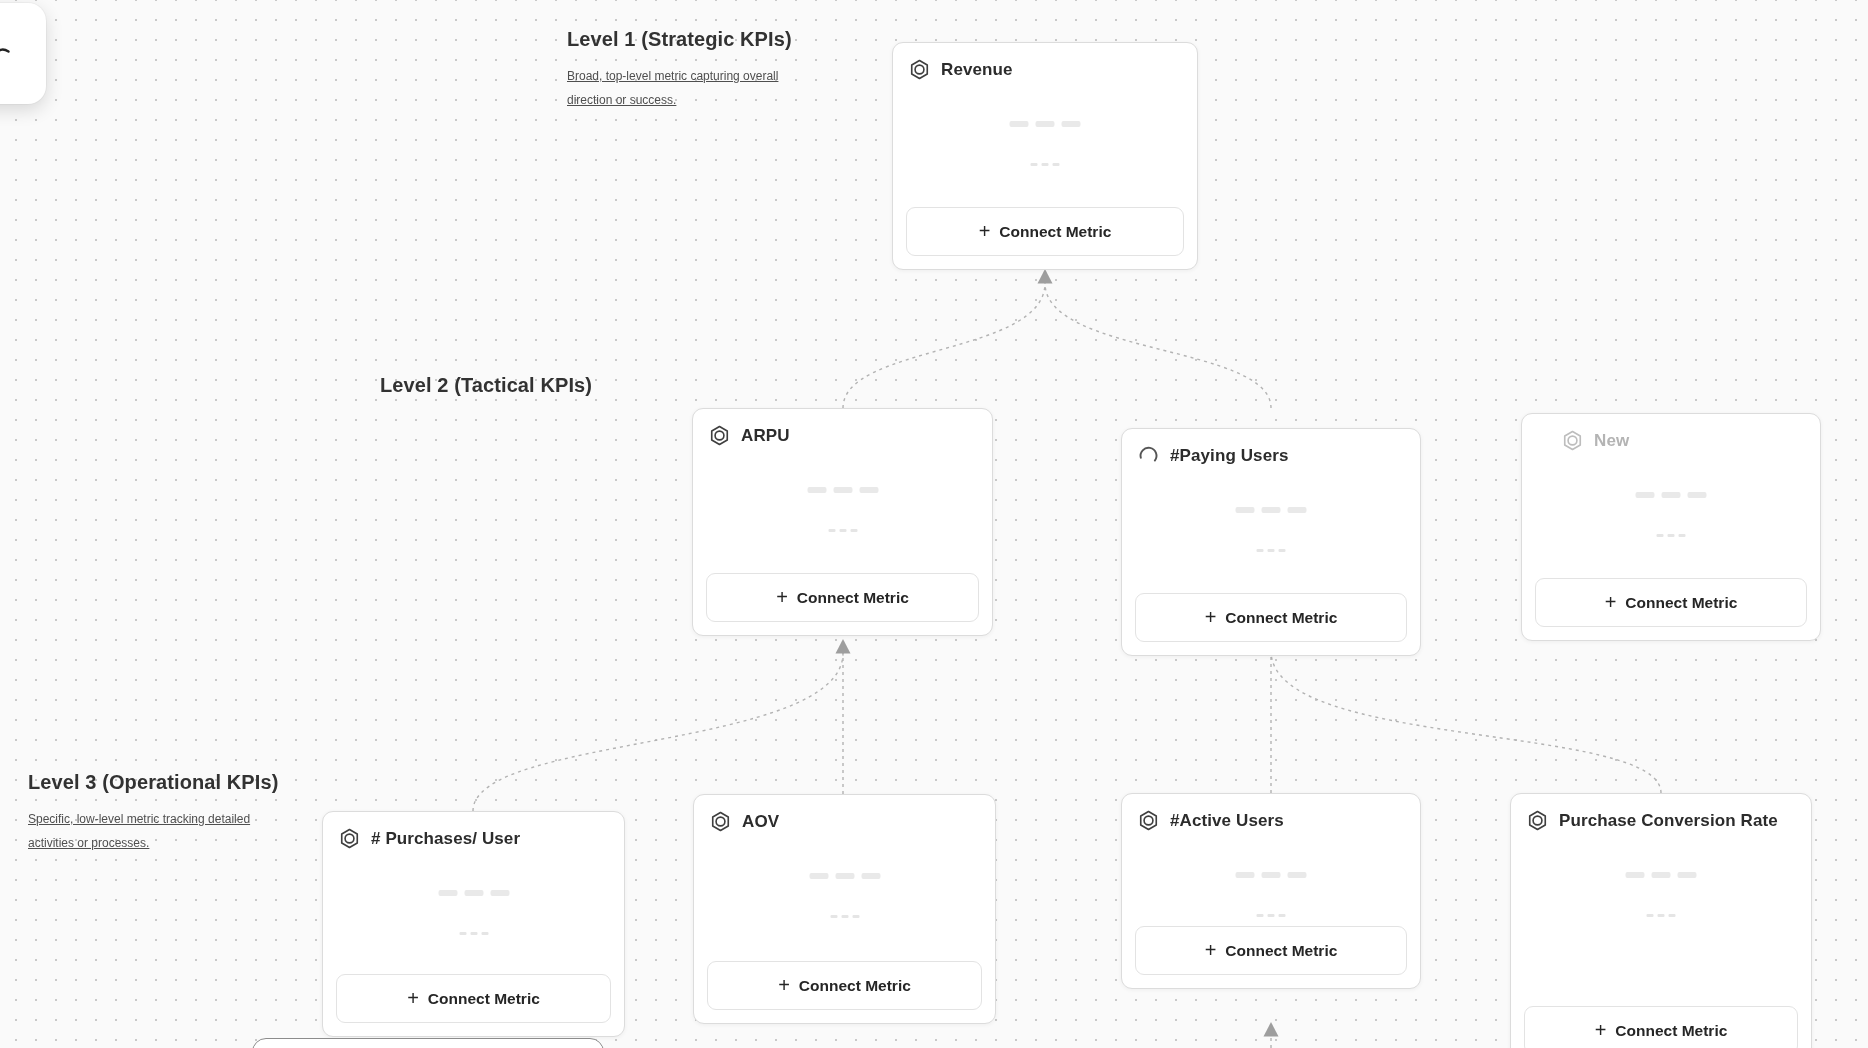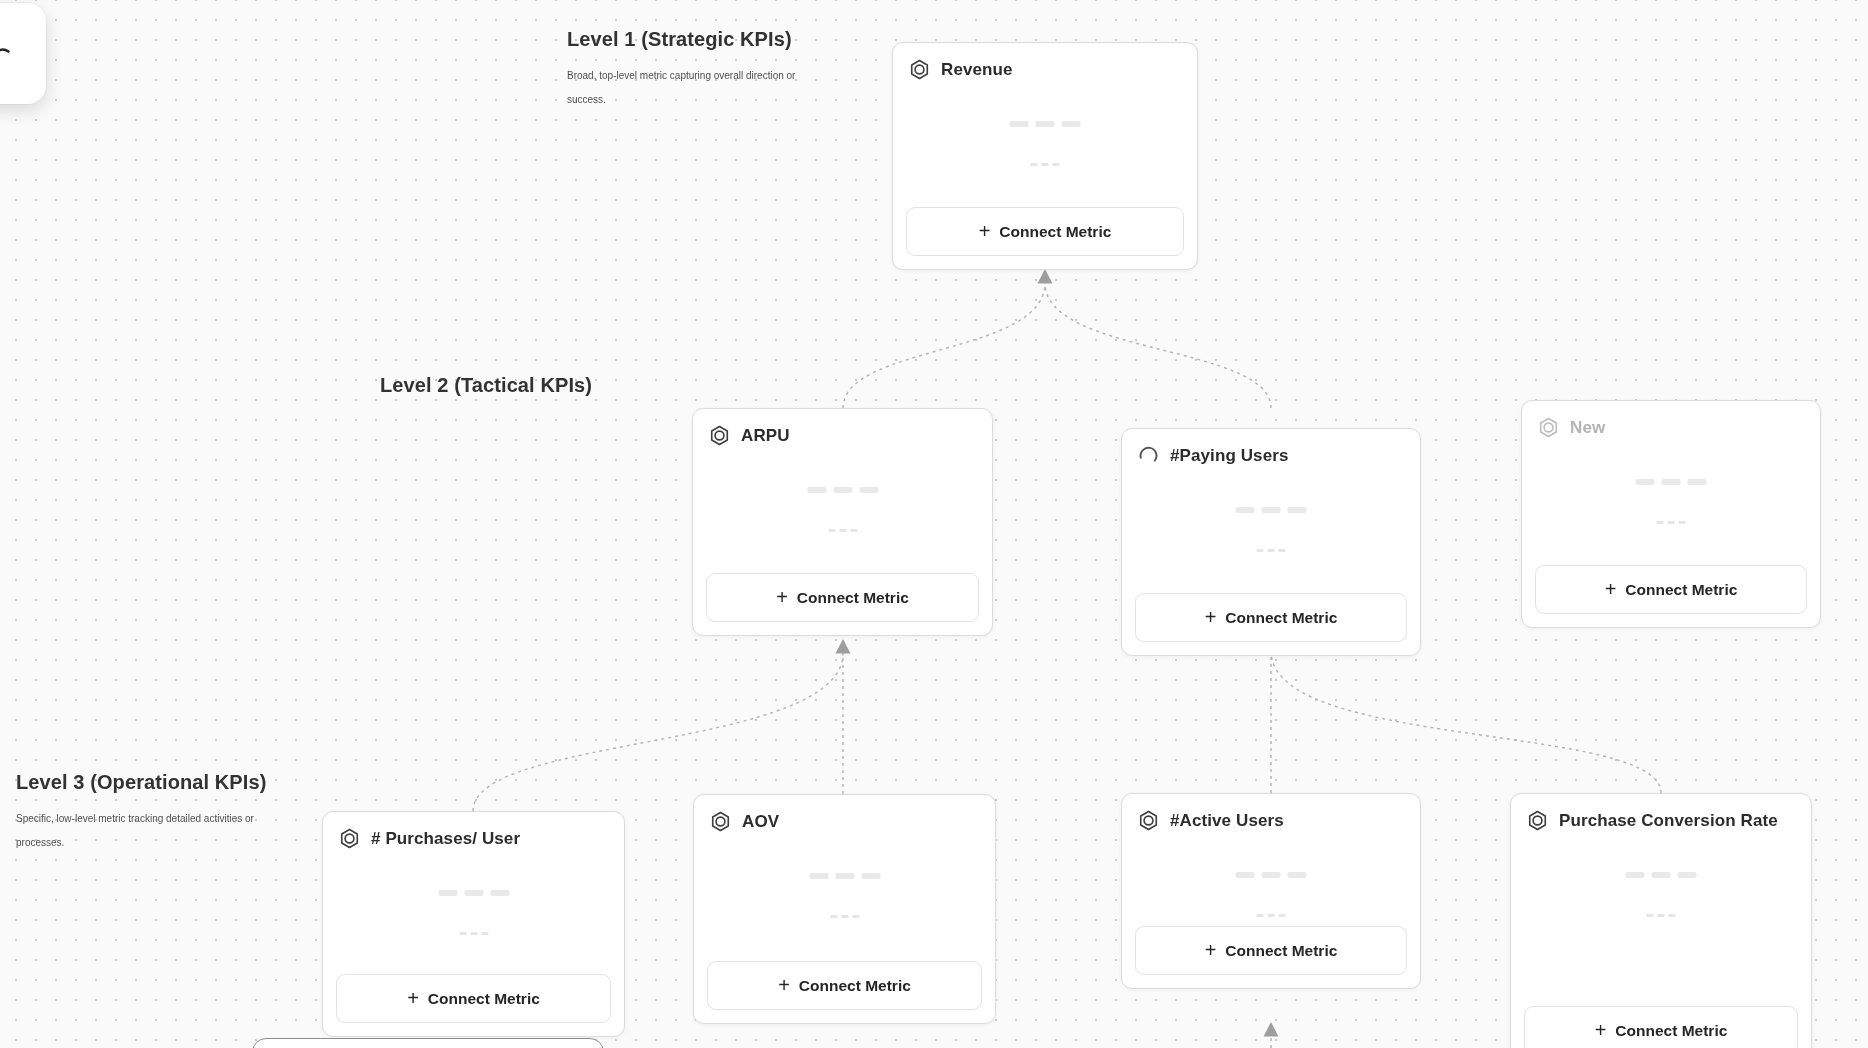--- a/index.html
+++ b/index.html
@@ -13,21 +13,21 @@
     background-color:#fafafa;
     background-image:radial-gradient(circle,#c9c9c9 1.1px,transparent 1.4px);
     background-size:20px 20px;
     background-position:6px 10px;
   }
   #edges{position:absolute;inset:0;pointer-events:none;}
 
   
   .level-label{position:absolute;}
   .level-title{font-size:20px;font-weight:700;color:#323232;margin:0 0 13px 0;letter-spacing:.1px;}
-  .level-desc{font-size:10px;line-height:24px;color:#4f4f4f;}
+  .level-desc{font-size:12px;line-height:24px;color:#4f4f4f;text-decoration:underline;}
 
   
   .card{
     position:absolute;background:#fff;border:1px solid #dcdcdc;border-radius:11px;
     box-shadow:0 1px 4px rgba(0,0,0,.05);box-sizing:border-box;
   }
   .card-header{display:flex;align-items:center;gap:10px;padding:15px 16px 0 15px;}
   .icon{color:#3f3f3f;display:inline-flex;}
   .icon svg{display:block;}
   .card-title{font-size:17px;font-weight:700;color:#2c2c2c;letter-spacing:.1px;white-space:nowrap;}
@@ -80,21 +80,21 @@
     </g>
   </svg>
 
   <div class="level-label" style="left:567px;top:28px;width:260px;">
     <h2 class="level-title">Level 1 (Strategic KPIs)</h2>
     <div class="level-desc">Broad, top-level metric capturing overall direction or success.</div>
   </div>
   <div class="level-label" style="left:380px;top:374px;width:220px;">
     <h2 class="level-title">Level 2 (Tactical KPIs)</h2>
   </div>
-  <div class="level-label" style="left:16px;top:771px;width:262px;">
+  <div class="level-label" style="left:28px;top:771px;width:262px;">
     <h2 class="level-title">Level 3 (Operational KPIs)</h2>
     <div class="level-desc">Specific, low-level metric tracking detailed activities or processes.</div>
   </div>
 
   <div id="cards">
       <div class="card" style="left: 892px; top: 42px; width: 306px; height: 228px;">
       <div class="card-header">
         <span class="icon hex">
           <svg width="23" height="23" viewBox="0 0 24 24">
             <path d="M12 2.6 L20.1 7.3 V16.7 L12 21.4 L3.9 16.7 V7.3 Z" fill="none" stroke="currentColor" stroke-width="1.7" stroke-linejoin="round"></path>
@@ -163,21 +163,21 @@
       <div class="dashes">
           <i></i>
           <i></i>
           <i></i>
         </div>
       <button class="connect">
         <span class="plus">+</span>
         <span class="label">Connect Metric</span>
       </button>
     </div>
-      <div class="card muted" style="left: 1521px; top: 400px; width: 300px; height: 228px;">
+      <div class="card muted" style="left: 1521px; top: 413px; width: 300px; height: 228px; padding-left: 24px;">
       <div class="card-header">
         <span class="icon hex">
           <svg width="23" height="23" viewBox="0 0 24 24">
             <path d="M12 2.6 L20.1 7.3 V16.7 L12 21.4 L3.9 16.7 V7.3 Z" fill="none" stroke="currentColor" stroke-width="1.7" stroke-linejoin="round"></path>
             <circle cx="12" cy="12" r="4.6" fill="none" stroke="currentColor" stroke-width="1.7"></circle>
           </svg>
         </span>
 
         <span class="card-title">New</span>
       </div>

